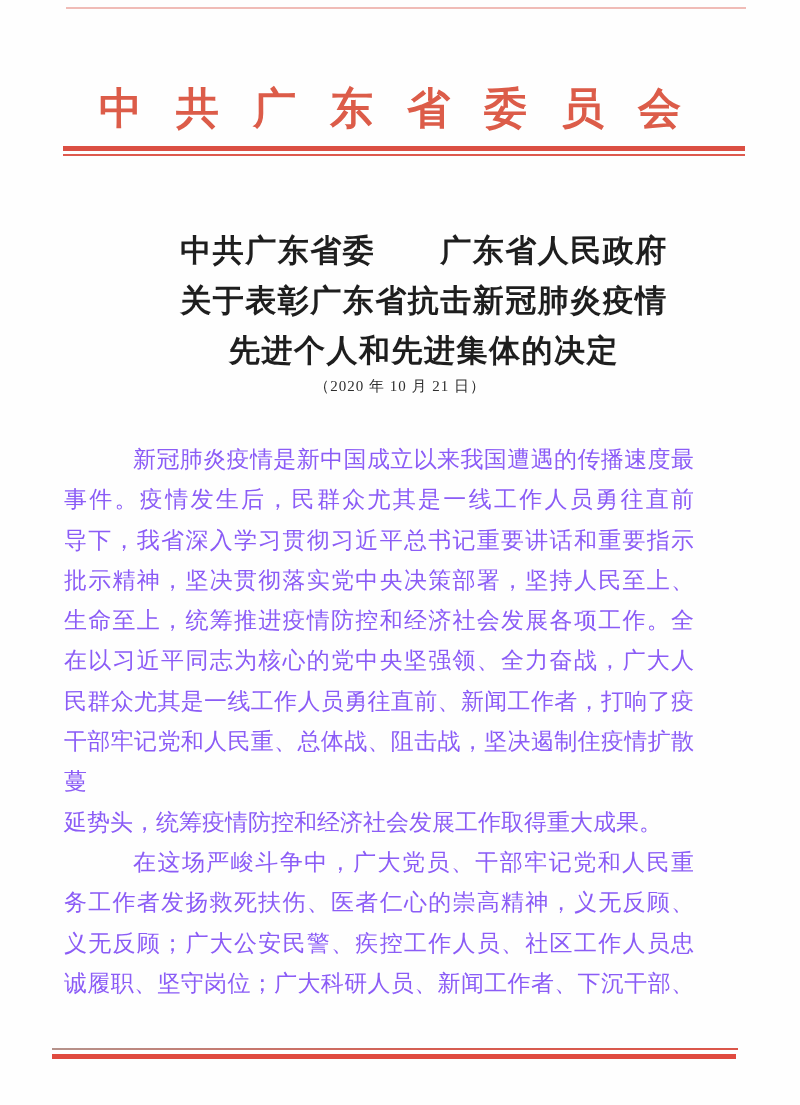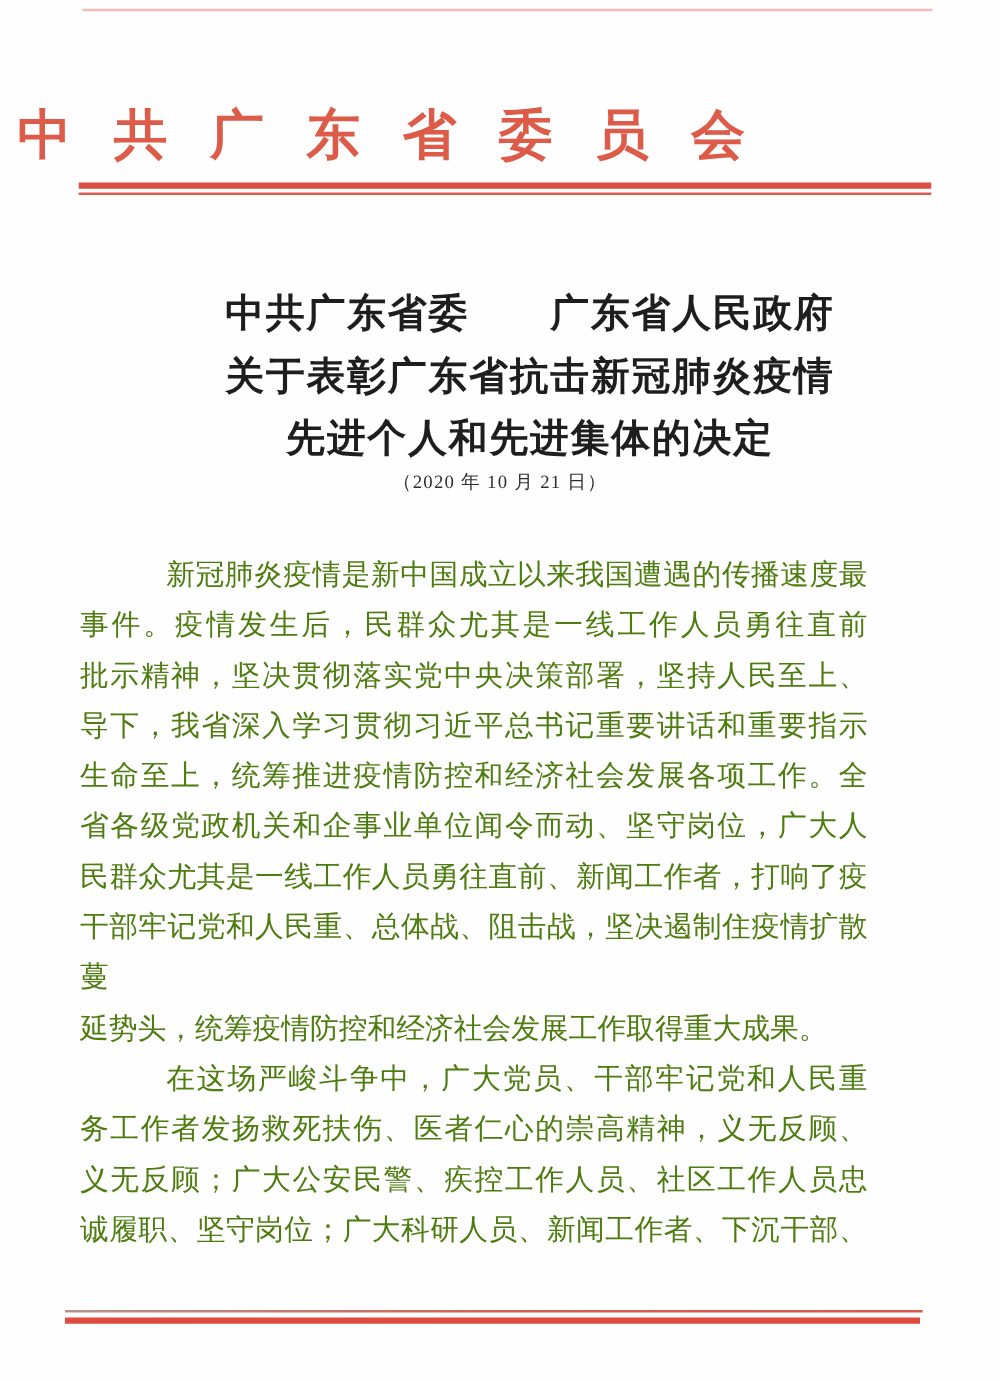--- a/index.html
+++ b/index.html
@@ -14,20 +14,21 @@
   
   .top-rule {
     position:absolute; left:66px; top:7px;
     width:680px; height:2px;
     background:rgba(221,90,78,0.40);
   }
 
   
   .letterhead {
     position:absolute; left:0; top:86px; width:800px;
+    text-align:center;
     font-size:43px; line-height:46px;
     font-weight:700;
     color:#dc5c49;
     letter-spacing:34px;
     padding-left:14px;
     box-sizing:border-box;
     white-space:nowrap;
   }
 
   .head-rule-thick {
@@ -57,21 +58,21 @@
     text-align:center;
     font-size:15px; line-height:28px;
     color:#2e2e2e;
     letter-spacing:1px;
   }
 
   
   .body-block {
     position:absolute; left:64px; top:440px;
     width:630px;
-    color:#4d7c0f;
+    color:#8b5cf6;
     font-size:23px;
   }
   .bline {
     line-height:40.3px;
     text-align:justify;
     text-align-last:justify;
     text-justify:inter-character;
   }
   .bline.end { text-align-last:left; }
   .bline.indent { text-indent:69px; }
@@ -103,24 +104,24 @@
     <div class="title-line">中共广东省委　　广东省人民政府</div>
     <div class="title-line">关于表彰广东省抗击新冠肺炎疫情</div>
     <div class="title-line">先进个人和先进集体的决定</div>
   </div>
 
   <div class="doc-date">（2020 年 10 月 21 日）</div>
 
   <div class="body-block">
     <div class="bline indent">新冠肺炎疫情是新中国成立以来我国遭遇的传播速度最</div>
     <div class="bline">事件。疫情发生后，民群众尤其是一线工作人员勇往直前</div>
+    <div class="bline">导下，我省深入学习贯彻习近平总书记重要讲话和重要指示</div>
     <div class="bline">批示精神，坚决贯彻落实党中央决策部署，坚持人民至上、</div>
-    <div class="bline">导下，我省深入学习贯彻习近平总书记重要讲话和重要指示</div>
     <div class="bline">生命至上，统筹推进疫情防控和经济社会发展各项工作。全</div>
-    <div class="bline">省各级党政机关和企事业单位闻令而动、坚守岗位，广大人</div>
+    <div class="bline">在以习近平同志为核心的党中央坚强领、全力奋战，广大人</div>
     <div class="bline">民群众尤其是一线工作人员勇往直前、新闻工作者，打响了疫</div>
     <div class="bline">干部牢记党和人民重、总体战、阻击战，坚决遏制住疫情扩散蔓</div>
     <div class="bline end">延势头，统筹疫情防控和经济社会发展工作取得重大成果。</div>
     <div class="bline indent">在这场严峻斗争中，广大党员、干部牢记党和人民重</div>
     <div class="bline">务工作者发扬救死扶伤、医者仁心的崇高精神，义无反顾、</div>
     <div class="bline">义无反顾；广大公安民警、疾控工作人员、社区工作人员忠</div>
     <div class="bline">诚履职、坚守岗位；广大科研人员、新闻工作者、下沉干部、</div>
   </div>
 
   <div class="foot-rule-thin"></div>

